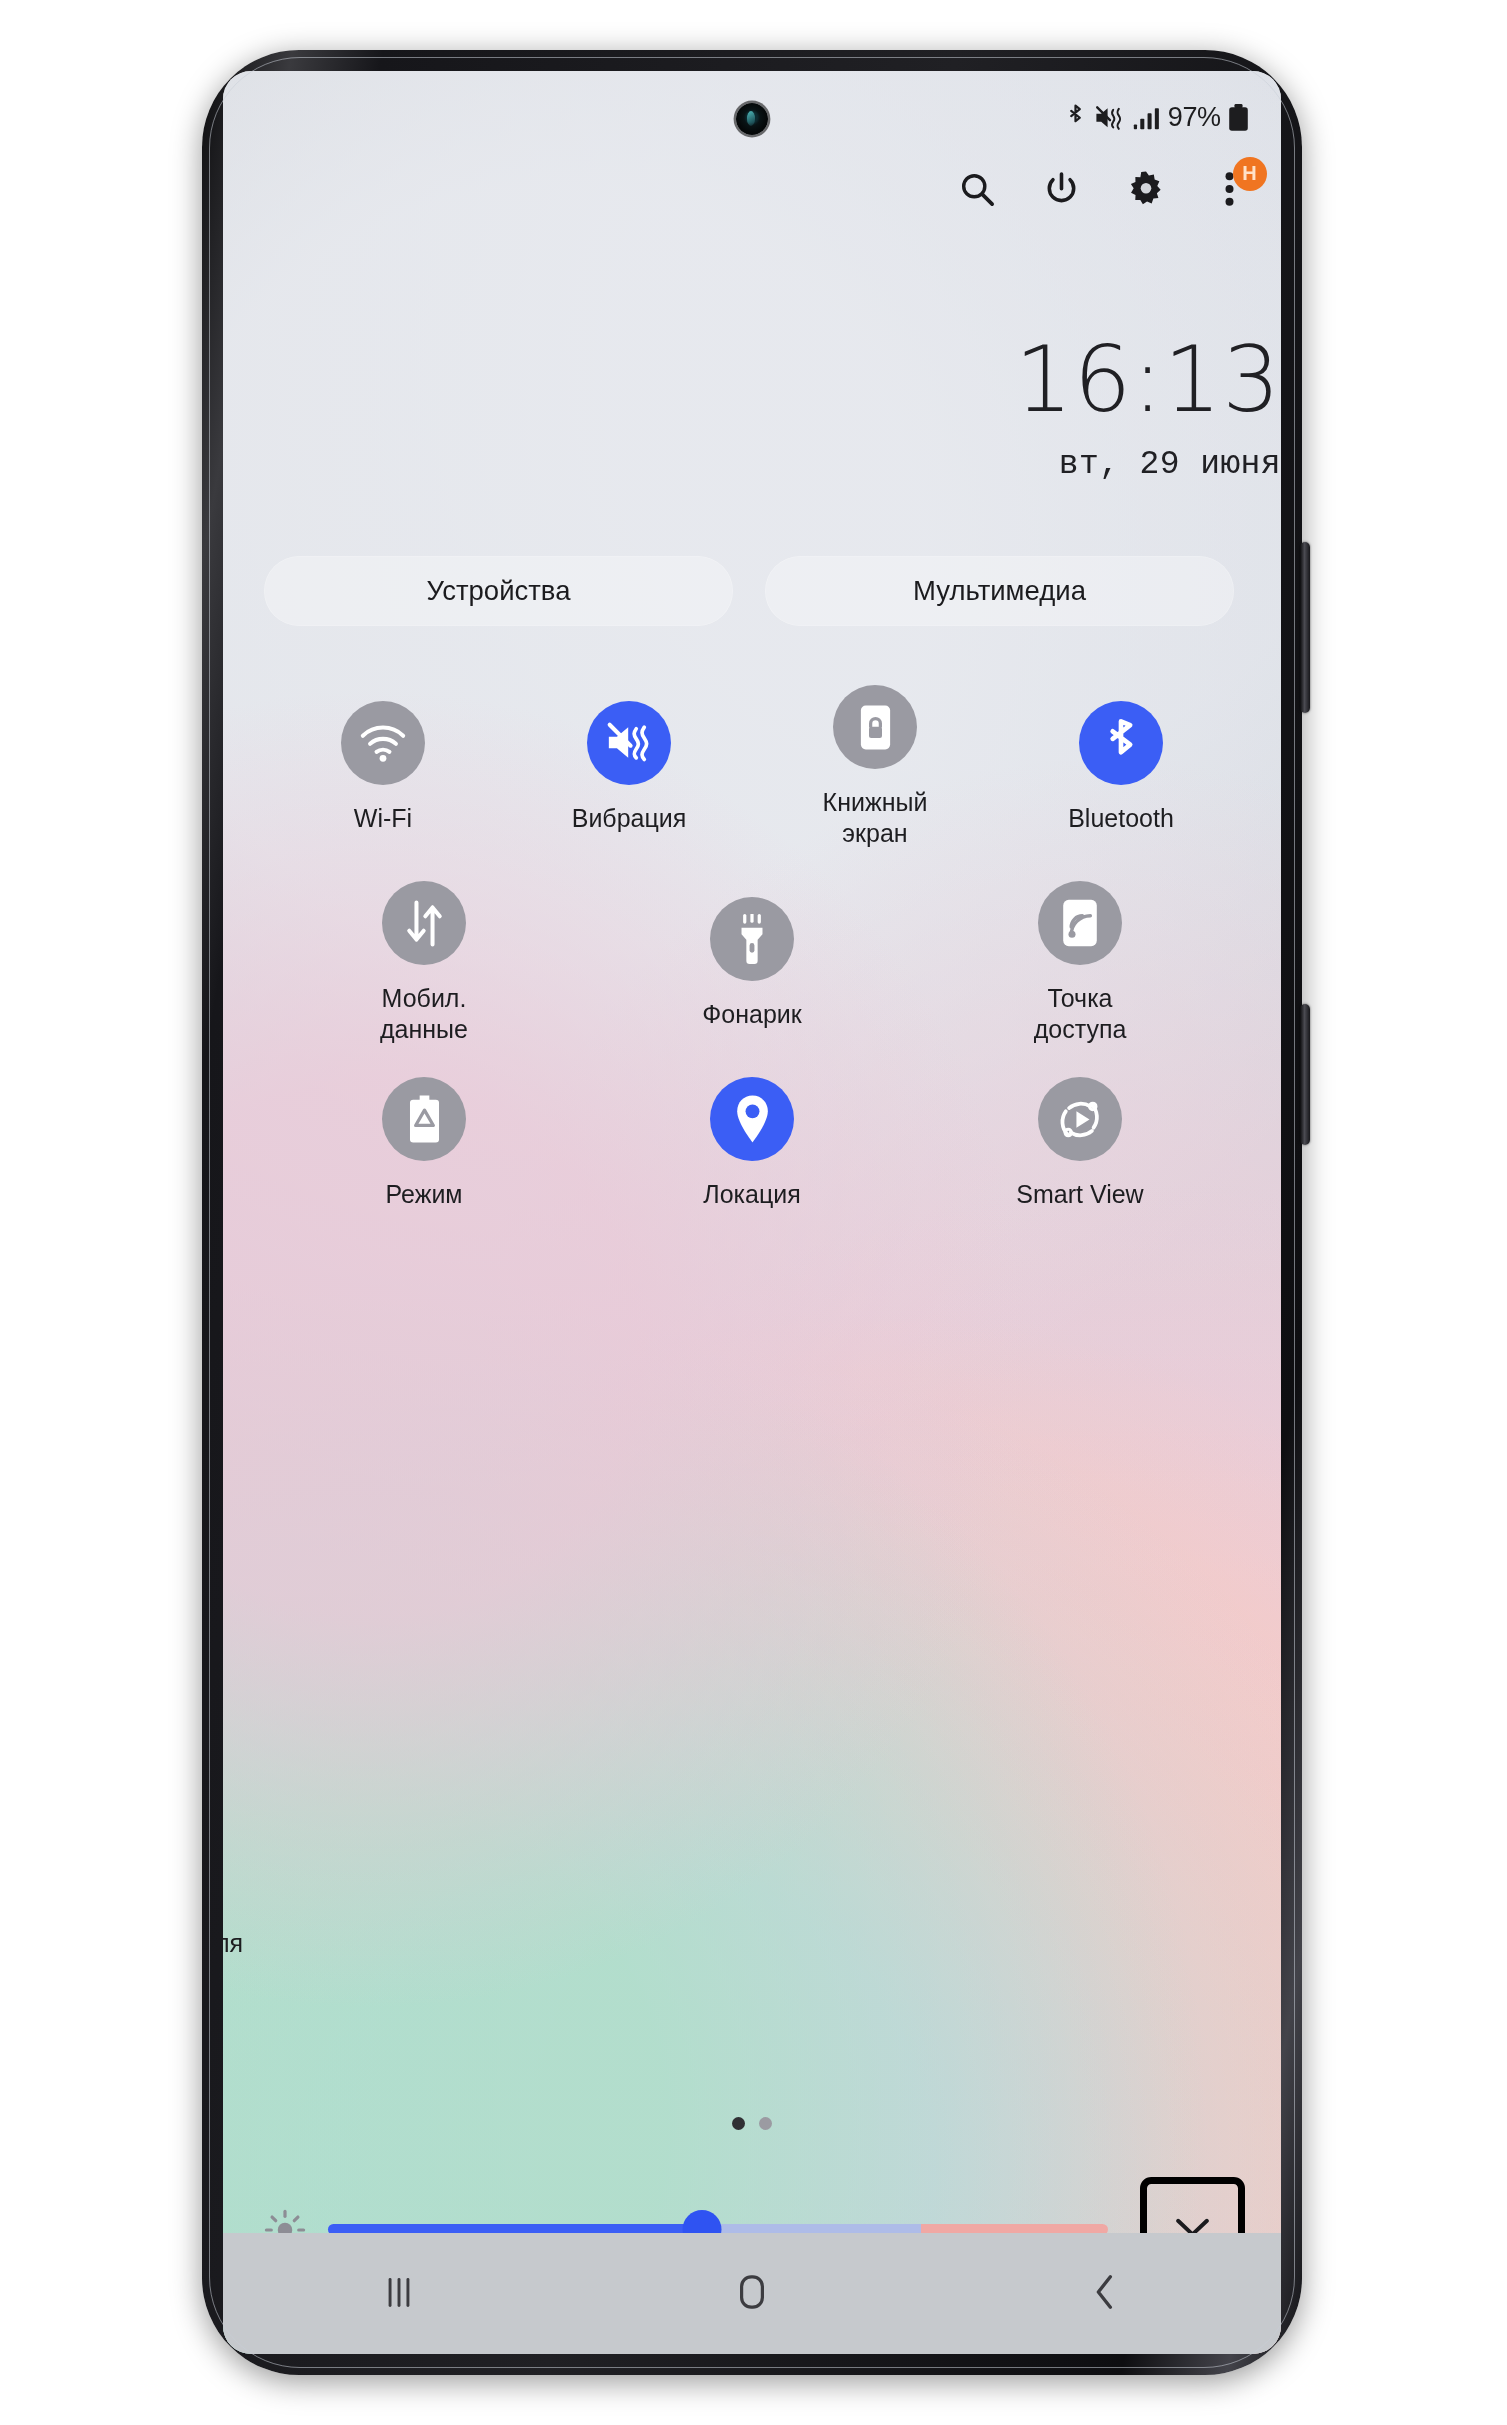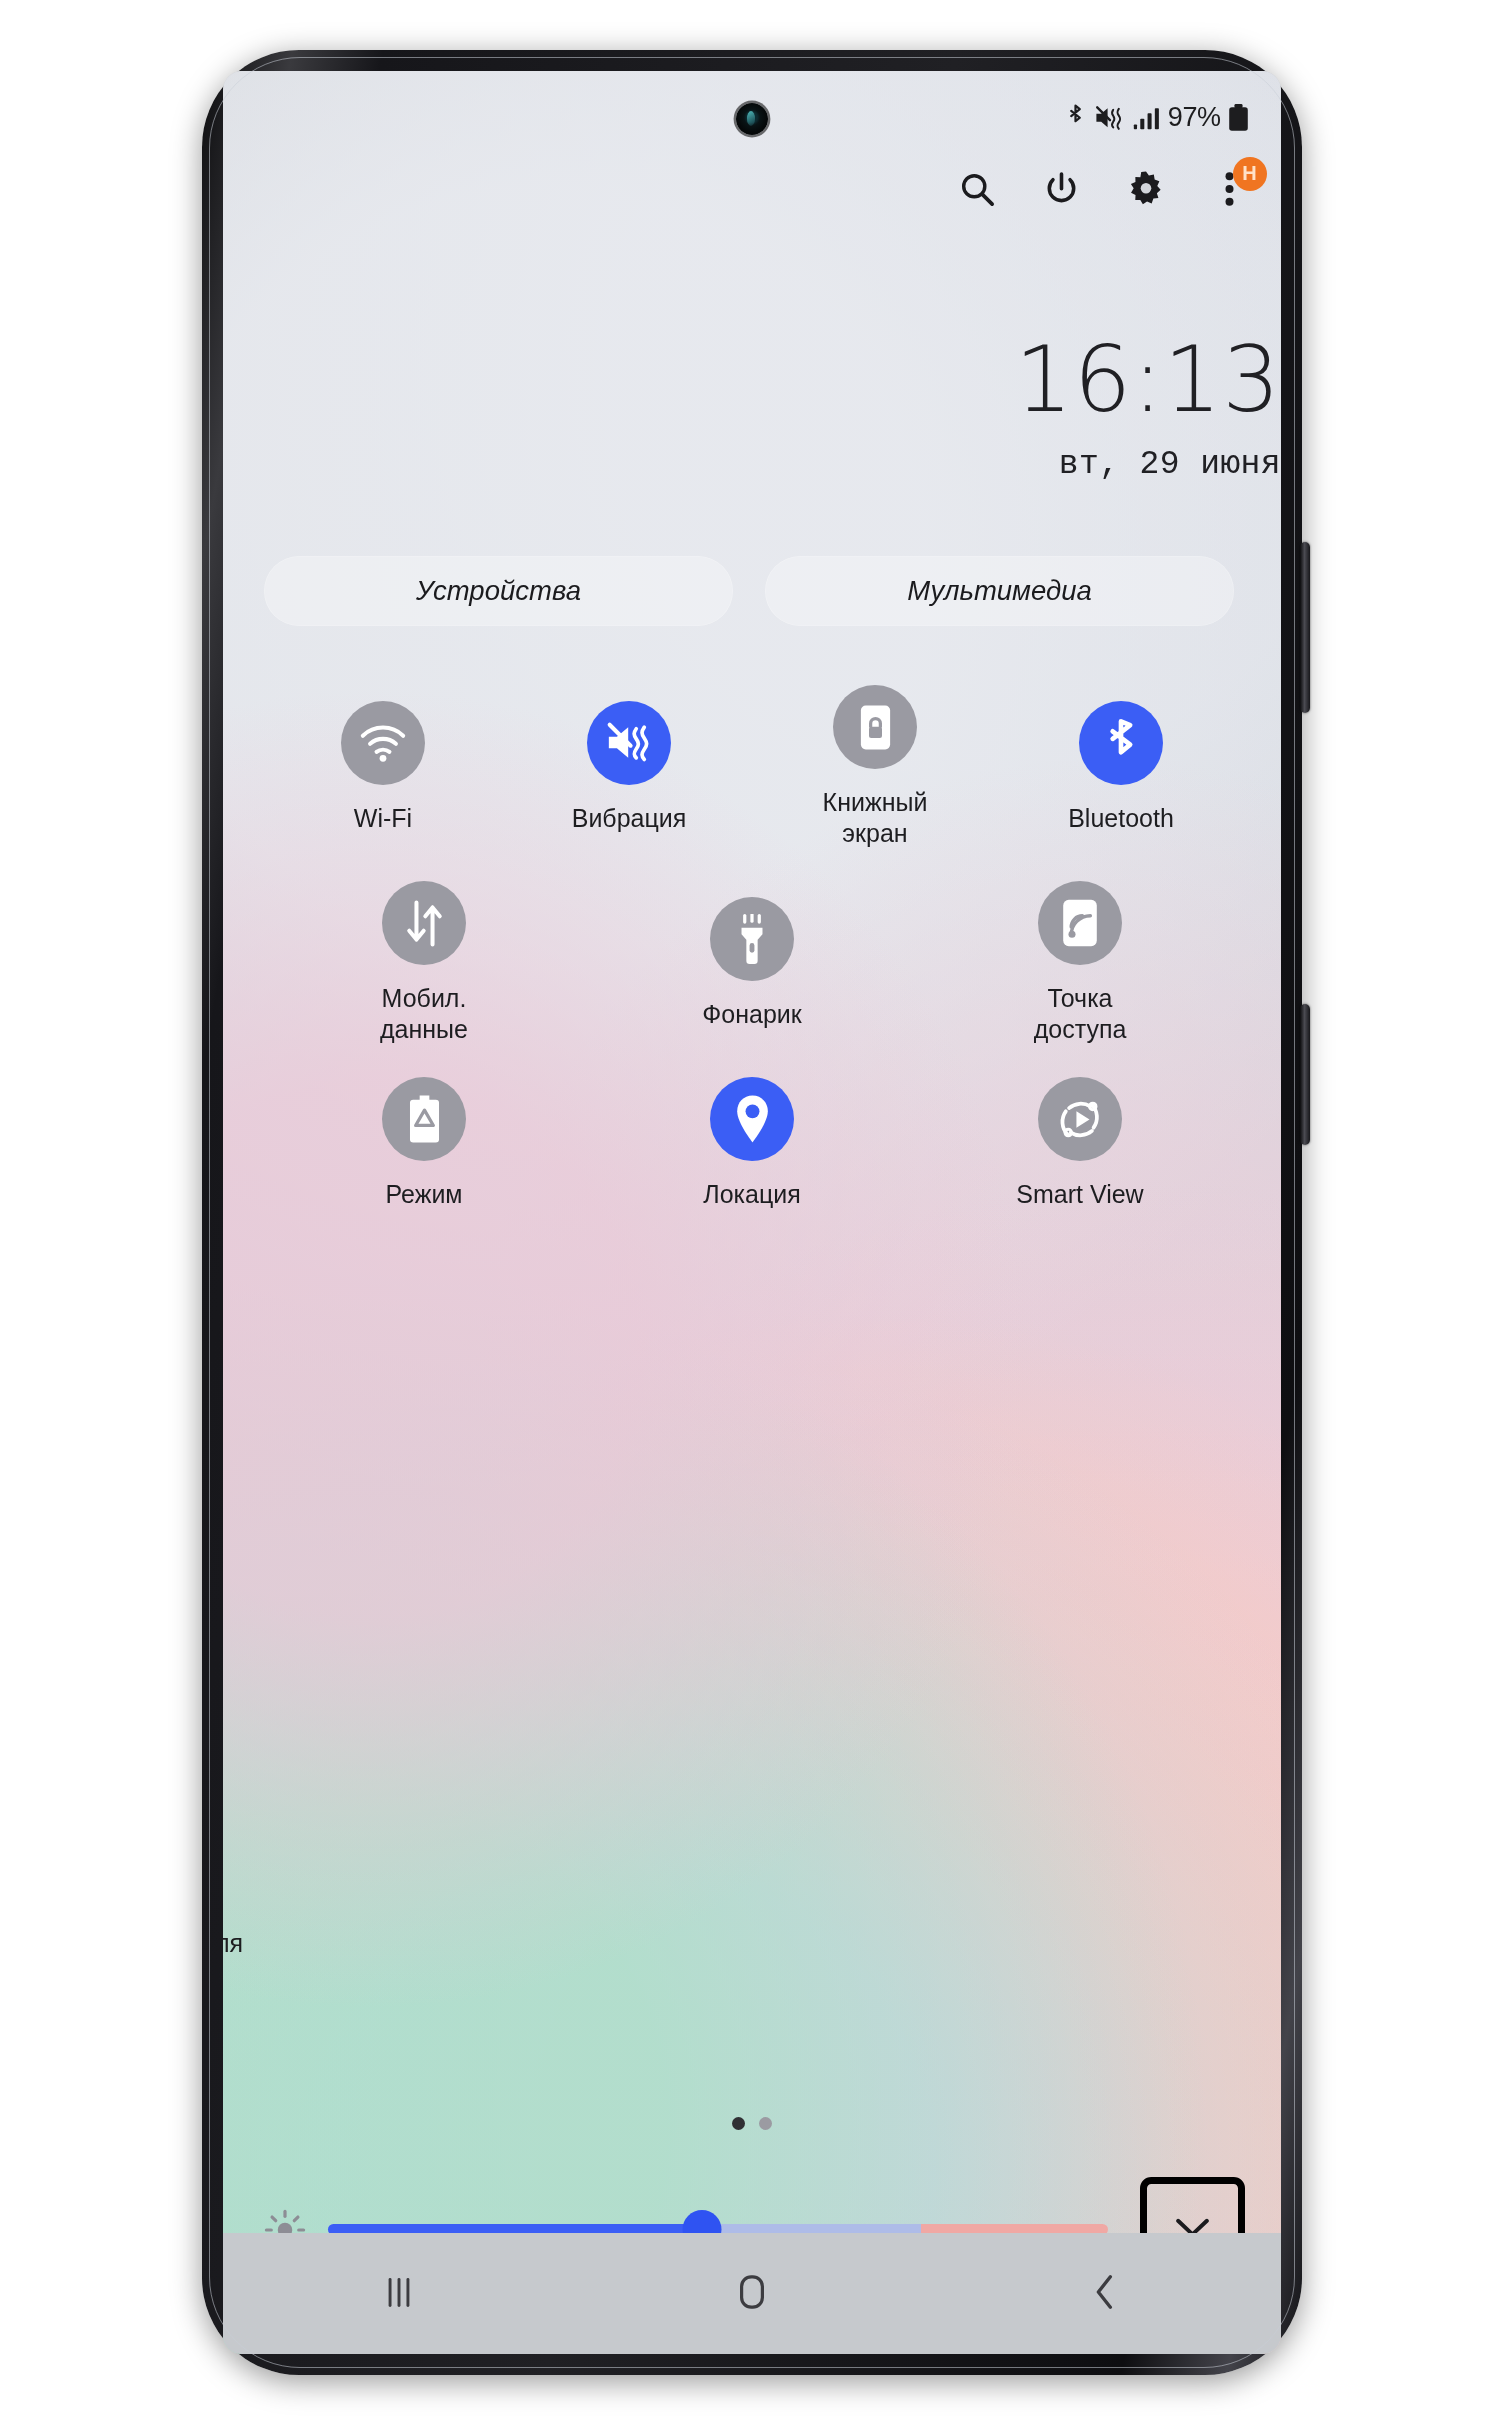--- a/index.html
+++ b/index.html
@@ -11,21 +11,21 @@
     border-radius:97px;
     background:linear-gradient(100deg,#0c0c0e 0%,#3a3a3e 6%,#16161a 12%,#202024 50%,#0e0e11 88%,#43434a 95%,#111114 100%);
     box-shadow:0 6.5px 31px rgba(0,0,0,.40);
   }
   #phone-frame:after{
     content:"";position:absolute;left:7.3px;top:7.3px;right:7.3px;bottom:7.3px;
     border-radius:91px;border:1.6px solid rgba(200,205,215,.55);pointer-events:none;
   }
   #screen{
     position:absolute;left:21px;top:21px;width:1058px;height:2283px;
-    border-radius:19px;overflow:hidden;background:#cdd0d4;
+    border-radius:28px;overflow:hidden;background:#cdd0d4;
   }
   
   .side-btn{position:absolute;right:-8px;width:10.5px;border-radius:5.7px;
     background:linear-gradient(90deg,#0b0b0d,#4b4b52 45%,#17171b);box-shadow:0 0 2.4px rgba(0,0,0,.6);}
   #volume-button{top:492px;height:171px;}
   #power-button{top:954px;height:141px;}
 
   
   #wallpaper{position:absolute;inset:0;background:
      radial-gradient(circle at 14% 56%, rgba(235,200,215,.75) 0 17%, rgba(235,200,215,0) 42%),
@@ -54,21 +54,21 @@
   .hdr-btn{width:45px;height:45px;display:flex;align-items:center;justify-content:center;position:relative;cursor:pointer;}
   #user-badge{position:absolute;right:-14.6px;top:-11.3px;width:34px;height:34px;border-radius:50%;
     background:#f07521;color:#ffe2c8;font-size:20px;display:flex;align-items:center;justify-content:center;font-weight:600;}
 
   
   #clock-area{position:absolute;left:0;right:0;top:263px;text-align:right;color:#202024;}
   #clock-time{font-size:91px;font-weight:300;letter-spacing:0.8px;line-height:1;font-family:"DejaVu Sans",sans-serif;}
   #clock-date{margin-top:21px;font-size:33px;font-weight:300;letter-spacing:0.4px;font-family:Liberation Mono, monospace;}
 
   
-  #pill-row{position:absolute;left:41px;right:47px;top:485px;display:flex;gap:32px;font-style:italic;}
+  #pill-row{position:absolute;left:41px;right:47px;top:485px;display:flex;gap:32px;}
   .pill{flex:1;height:70px;border-radius:35px;background:rgba(255,255,255,.30);
     display:flex;align-items:center;justify-content:center;font-size:27.5px;color:#1b1b1e;font-weight:500;cursor:pointer;
     box-shadow:inset 0 0 0 0.8px rgba(255,255,255,.22);}
 
   
   #toggle-grid{position:absolute;left:37px;right:37px;top:582px;}
   .toggle-row{display:flex;}
   .toggle{flex:1;display:flex;flex-direction:column;align-items:center;cursor:pointer;padding-top:32px;justify-content:center;}
   .toggle .circle{width:84px;height:84px;border-radius:50%;display:flex;align-items:center;justify-content:center;}
   .toggle.off .circle{background:#9a9aa2;}

